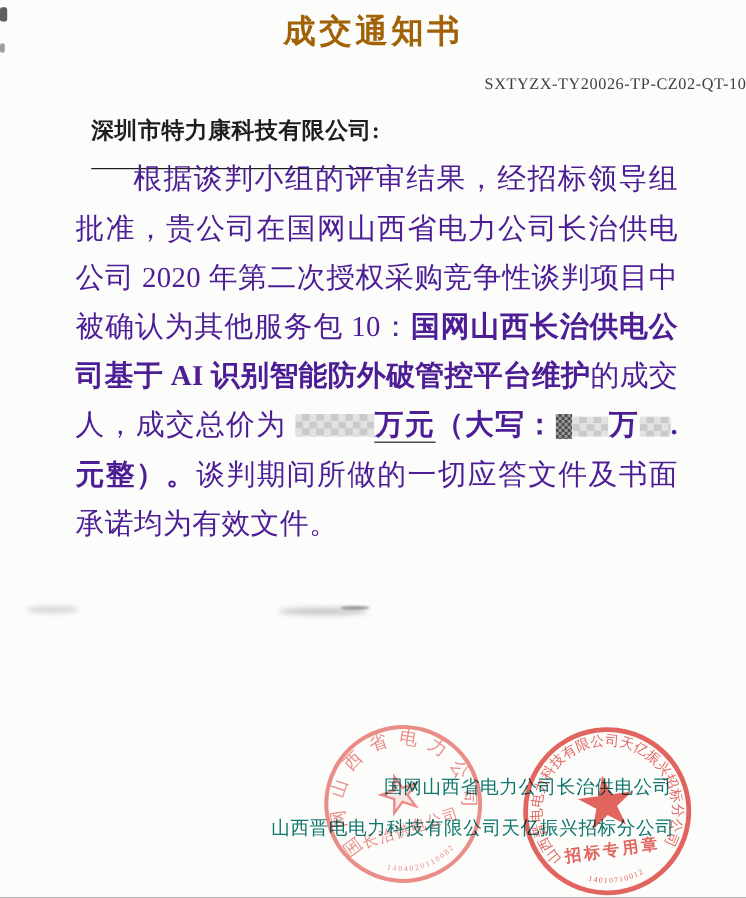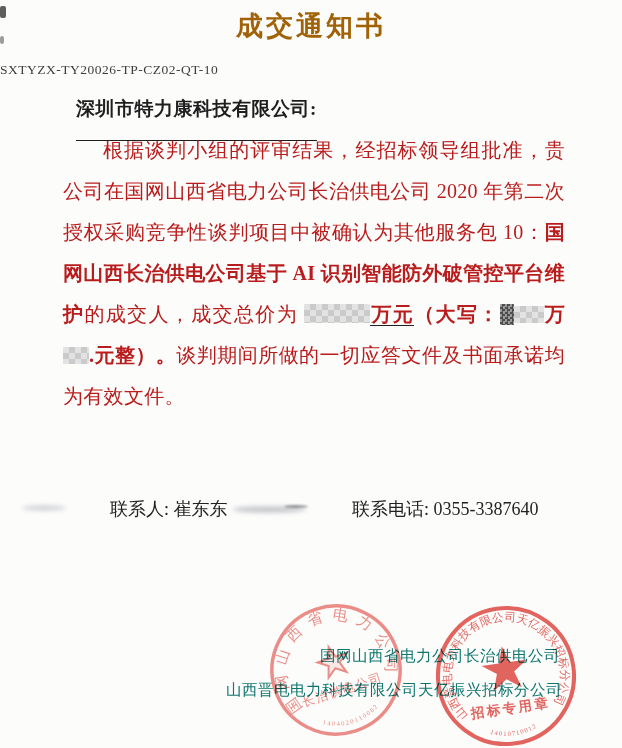--- a/index.html
+++ b/index.html
@@ -10,33 +10,33 @@
     color:#222;
   }
   
   .title{
     position:absolute;top:8px;left:0;width:100%;margin:0;
     text-align:center;font-size:27px;font-weight:700;letter-spacing:3px;
     color:#a16207;
   }
   .ref{
     position:absolute;top:62px;left:0;width:100%;
-    text-align:left;font-size:13.5px;letter-spacing:.5px;color:#3d3d3d;
+    text-align:right;font-size:13.5px;letter-spacing:.5px;color:#3d3d3d;
     font-family:"Liberation Serif","DejaVu Serif",serif;
   }
   .addressee{
     position:absolute;top:96px;left:76px;
     font-size:19px;font-weight:700;color:#1e1e1e;
     border-bottom:1.5px solid #1e1e1e;padding-bottom:18px;letter-spacing:.5px;
   }
   
   .body-text{
     position:absolute;top:130px;left:63px;right:57px;
-    font-size:20px;line-height:41px;text-align:justify;
-    color:#b91c1c;letter-spacing:.3px;
+    font-size:24px;line-height:41px;text-align:justify;
+    color:#4c1d95;letter-spacing:.3px;
   }
   .para{margin:0;text-indent:2em;}
   .b{font-weight:700;}
   .u{border-bottom:1.5px solid #222;padding-bottom:0px;}
   .censor{display:inline-block;vertical-align:-2px;border-radius:1px;}
   .cl{background:repeating-conic-gradient(#c6c6c6 0% 25%, #e0e0e0 0% 50%) 0 0/12px 12px;opacity:.92;}
   .w68{width:66px;height:19px;}
   .w30{width:30px;height:17px;}
   .w26{width:26px;height:17px;}
   .cd{width:14px;height:21px;vertical-align:-4px;
@@ -71,24 +71,20 @@
   <div class="speck s2"></div>
 
   <h1 class="title">成交通知书</h1>
   <div class="ref">SXTYZX-TY20026-TP-CZ02-QT-10</div>
   <div class="addressee">深圳市特力康科技有限公司:</div>
 
   <div class="body-text">
     <p class="para"><span>根据谈判小组的评审结果，经招标领导组批准，贵公司在国网山西省电力公司长治供电公司 2020 年第二次授权采购竞争性谈判项目中被确认为其他服务包 10：</span><span class="b">国网山西长治供电公司基于 AI 识别智能防外破管控平台维护</span><span>的成交人，成交总价为 </span><span class="censor cl w68"></span><span class="b u">万元</span><span class="b">（大写：</span><span class="censor cd"></span><span class="censor cl w30"></span><span class="b">万</span><span class="censor cl w26"></span><span class="b">.元整）。</span><span>谈判期间所做的一切应答文件及书面承诺均为有效文件。</span></p>
   </div>
 
-  <div class="contact-row">
-    <span class="contact-name">联系人: 崔东东</span>
-    <span class="contact-phone">联系电话: 0355-3387640</span>
-  </div>
 
   <div class="smudge sm1"></div>
   <div class="smudge sm2"></div>
   <div class="smudge sm3"></div>
 
 
   <div class="sig org1">国网山西省电力公司长治供电公司</div>
   <div class="sig org2">山西晋电电力科技有限公司天亿振兴招标分公司</div>
 
   <svg class="stamps" viewBox="0 0 372 160" xmlns="http://www.w3.org/2000/svg">

